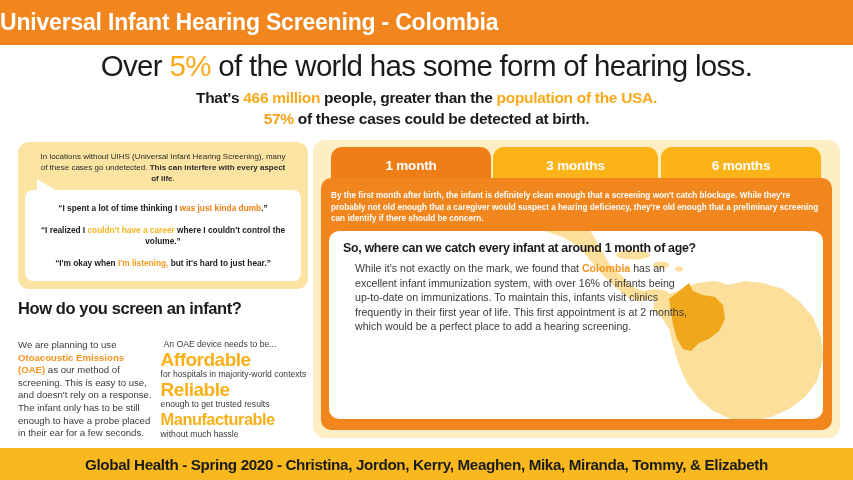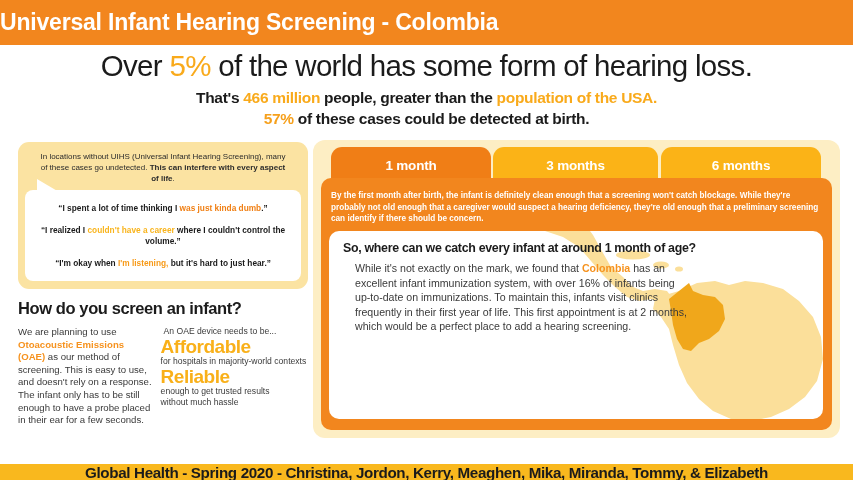--- a/index.html
+++ b/index.html
@@ -65,21 +65,21 @@
   }
   .quote-line:last-child { margin-bottom: 0; }
   .q-hl1 { color: #f07f13; }
   .q-hl2 { color: #f9b41c; }
   .q-hl3 { color: #f79a18; }
 
   .screen-title {
     font-size: 16.5px; font-weight: bold; color: #1b1b1b;
     margin-top: 10px; letter-spacing: -0.4px;
   }
-  .screen-cols { display: flex; margin-top: 8px; gap: 8px; }
+  .screen-cols { display: flex; margin-top: 21px; gap: 8px; }
   .screen-left { width: 137px; }
   .screen-right { width: 150px; }
   .body-para {
     font-size: 9.6px; color: #3a3a3a; line-height: 12.6px;
   }
   .body-para .oae { color: #f6921e; font-weight: bold; }
   .needs-label { font-size: 8.6px; color: #3a3a3a; line-height: 11px; padding-left: 3px; }
   .big-word {
     font-size: 19px; color: #f9b019; font-weight: bold; line-height: 19px;
     letter-spacing: -0.5px;
@@ -122,21 +122,21 @@
     color: #1b1b1b; padding: 10px 0 0 14px; letter-spacing: -0.3px;
   }
   .white-card-body {
     position: relative; z-index: 2; font-size: 10.6px; color: #3a3a3a;
     line-height: 14.6px; padding: 6px 0 0 26px; width: 360px;
   }
   .white-card-body b { color: #f6921e; font-weight: bold; }
 
   
   .footer-bar {
-    position: absolute; left: 0; bottom: 0; width: 853px; height: 16px;
+    position: absolute; left: 0; bottom: 0; width: 853px; height: 32px;
     background: #f9b81e; display: flex; align-items: center; justify-content: center;
   }
   .footer-text {
     font-size: 15.2px; font-weight: bold; color: #1b1b1b; letter-spacing: -0.35px;
     white-space: nowrap;
   }
 </style>
 </head>
 <body>
 
@@ -190,20 +190,21 @@
         <div class="needs-label">An OAE device needs to be...</div>
         <div>
           <div class="big-word">Affordable</div>
           <div class="sub-word">for hospitals in majority-world contexts</div>
         </div>
         <div>
           <div class="big-word">Reliable</div>
           <div class="sub-word">enough to get trusted results</div>
         </div>
         <div>
+          <div class="big-word small">Manufacturable</div>
           <div class="sub-word">without much hassle</div>
         </div>
       </div>
     </div>
   </div>
 
   <div class="right-panel">
 
     <div class="tabs">
       <div class="tab active">1 month</div>

